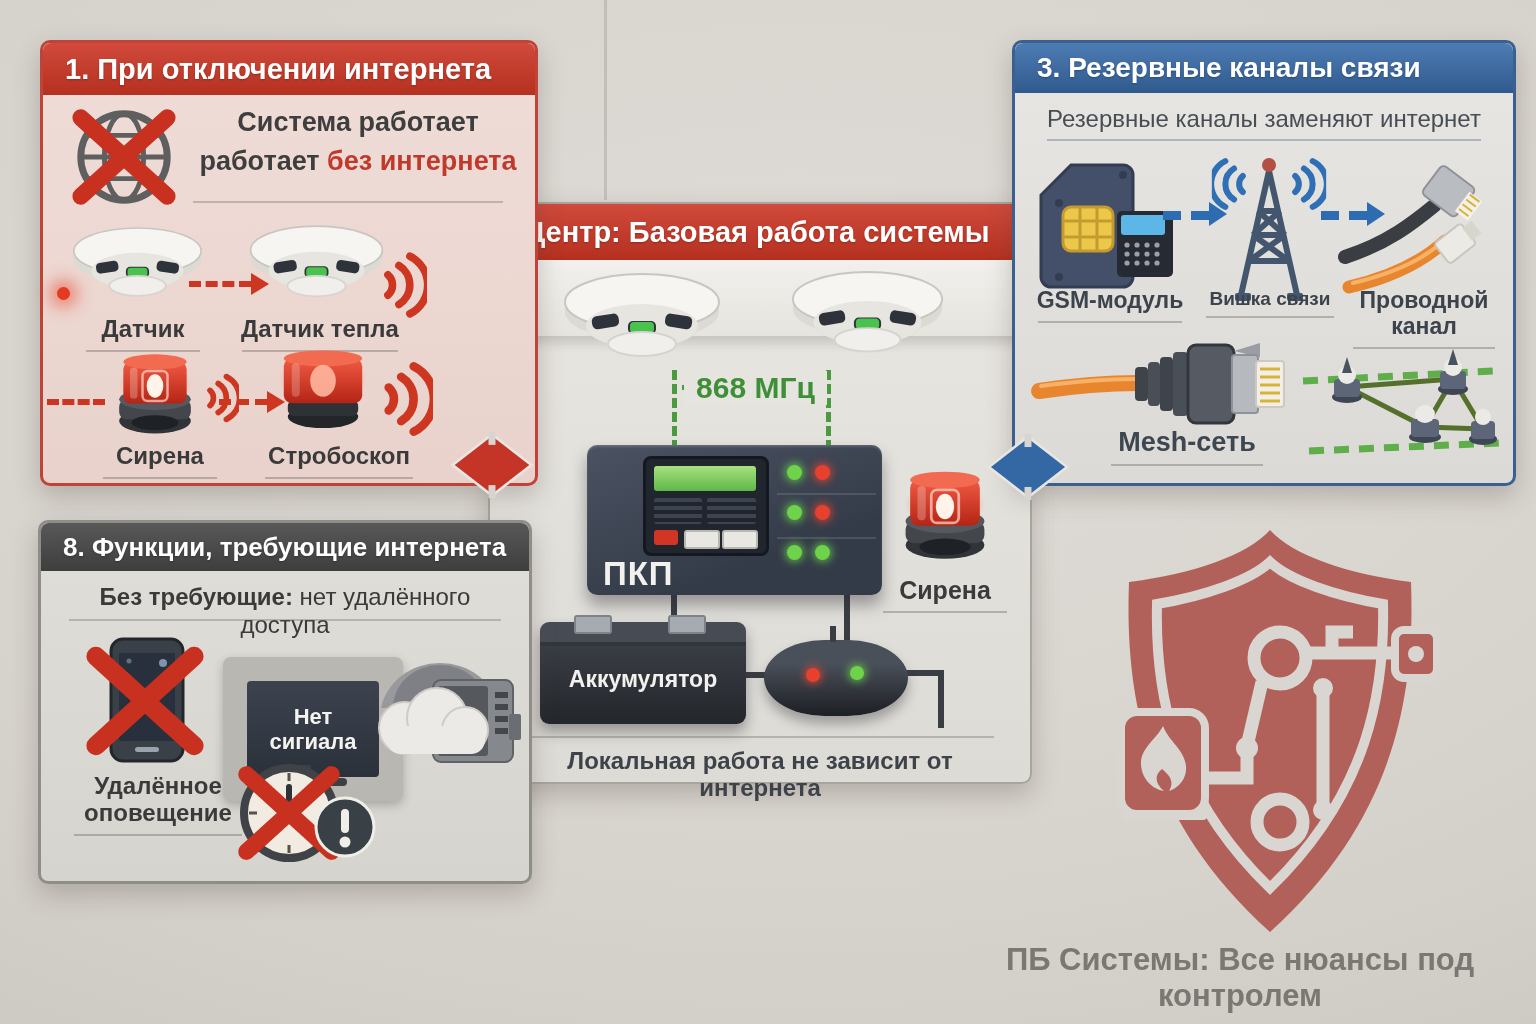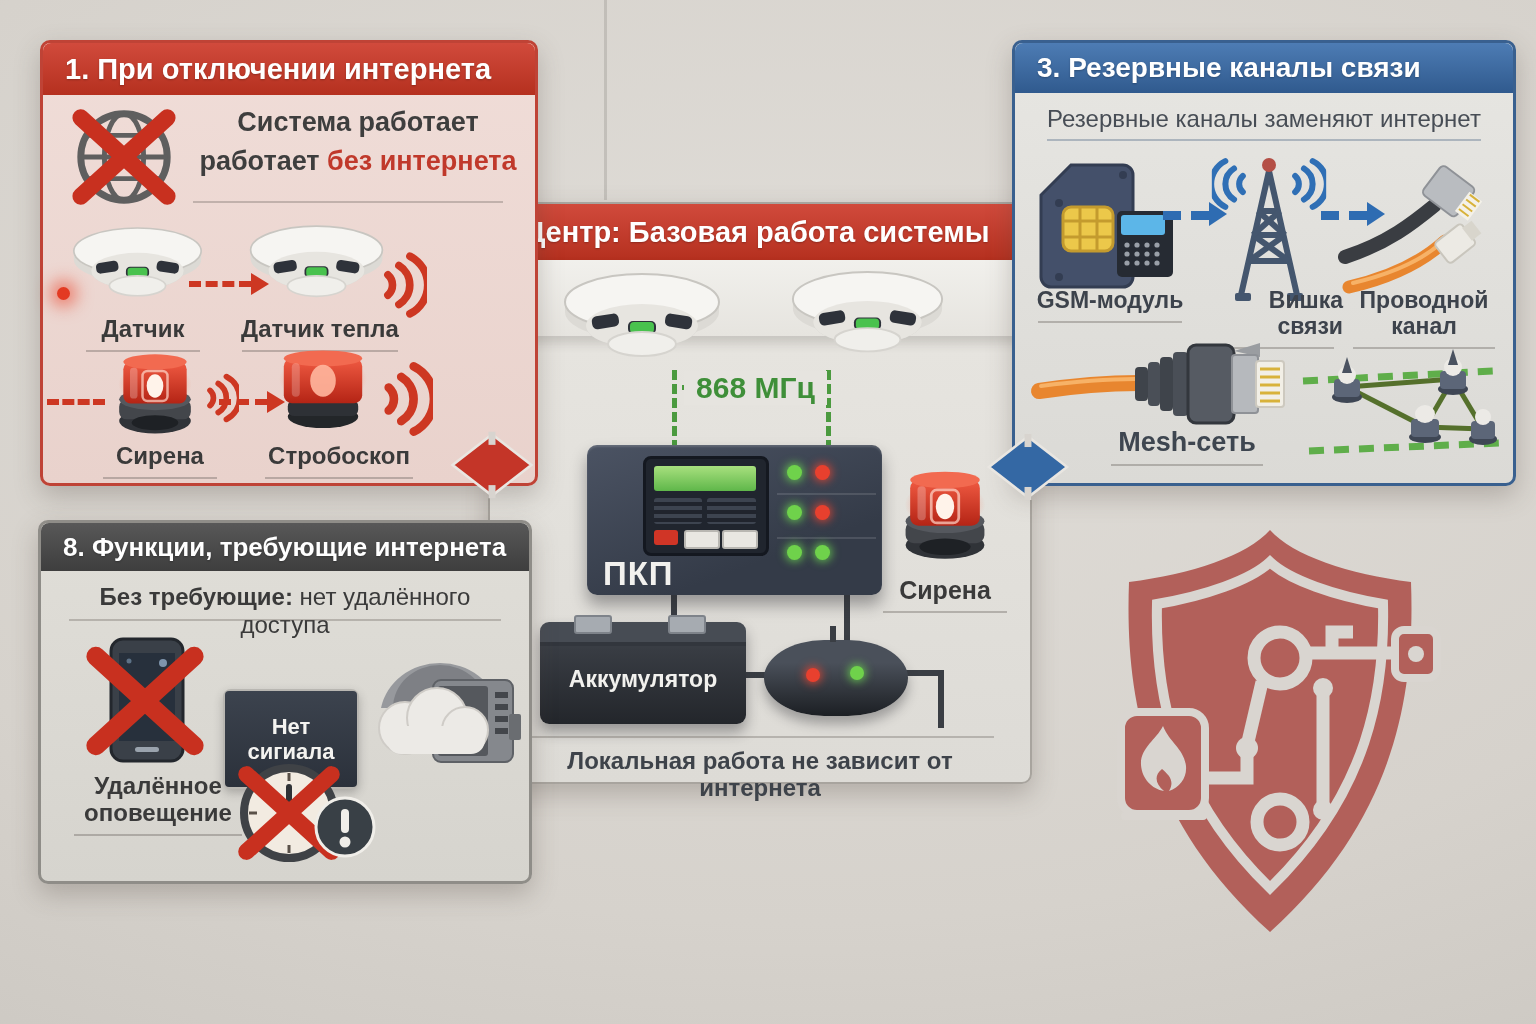--- a/index.html
+++ b/index.html
@@ -33,21 +33,21 @@
   .pkp-label{position:absolute;left:16px;right:0;text-align:left;color:#f2f1ee;font-weight:bold;letter-spacing:1px;}
   .display{position:absolute;background:#20252e;border:3px solid #141820;border-radius:8px;}
   .lcd{position:absolute;background:linear-gradient(180deg,#a8e07e,#5fb74a);border-radius:3px;}
   .grill{position:absolute;background:repeating-linear-gradient(180deg,#3d4450 0 4px,#20242d 4px 8px);border-radius:3px;}
   .btn{position:absolute;border-radius:3px;}
   .battery{position:absolute;background:linear-gradient(180deg,#474c54 0 20%,#32363d 20% 24%,#393d44 24%,#23262b);border-radius:9px;
     box-shadow:0 8px 14px rgba(40,40,45,.4);display:flex;align-items:center;justify-content:center;}
   .clasp{position:absolute;top:-7px;width:34px;height:15px;background:#a6abb1;border-radius:3px;border:2px solid #7e838a;}
   .puck{position:absolute;background:linear-gradient(180deg,#4a505a 0 30%,#2c3036 75%,#1c1f24);border-radius:50%/60%;
     box-shadow:0 8px 12px rgba(40,40,45,.35);}
-  .monitor{position:absolute;background:#b9b7b2;border-radius:8px;padding:2px;box-shadow:0 4px 10px rgba(60,60,60,.3);margin-top:32px;}
+  .monitor{position:absolute;background:#b9b7b2;border-radius:8px;padding:24px;box-shadow:0 4px 10px rgba(60,60,60,.3);}
   .mon-screen{width:100%;height:100%;background:linear-gradient(180deg,#3c434e,#2b313b);border-radius:4px;
     display:flex;align-items:center;justify-content:center;text-align:center;color:#f4f3f0;font-weight:bold;}
   .mon-stand{position:absolute;background:#3c4044;}
   .tagline{position:absolute;text-align:center;font-weight:bold;color:#7b7873;}
   .subtt{position:absolute;text-align:center;}
 </style>
 </head>
 <body>
 
 <div class="stage">
@@ -405,21 +405,21 @@
         <path d="M6 126 C 50 116 80 100 102 80" stroke="#e8862f" stroke-width="13" fill="none" stroke-linecap="round"></path>
         <path d="M10 122 C 52 112 80 98 98 82" stroke="#f7b267" stroke-width="4" fill="none" stroke-linecap="round"></path>
         <g transform="rotate(-38 112 84)">
           <rect x="96" y="70" width="34" height="26" rx="4" fill="#eceae4" stroke="#c9c6bd" stroke-width="2"></rect>
           <rect x="128" y="75" width="12" height="16" fill="#d8d5cc"></rect>
         </g>
       </svg>
     </div>
 
     <div class="cap ul" style="left:13px;top:245px;width:164px;font-size:23px;color:#3d434c;">GSM-модуль</div>
-    <div class="cap ul" style="left:182px;top:245px;width:146px;font-size:23px;color:#3d434c;text-align:right;">Вишка связи</div>
+    <div class="cap ul" style="left:182px;top:245px;width:146px;font-size:19px;color:#3d434c;">Вишка связи</div>
     <div class="cap ul" style="left:328px;top:245px;width:162px;font-size:23px;color:#3d434c;">Проводной канал</div>
 
     <div class="abs" style="left:24px;top:292px;">
       <svg width="258" height="112" viewBox="0 0 258 112">
         <path d="M0 56 C 40 50 70 48 100 48" stroke="#e8862f" stroke-width="16" fill="none" stroke-linecap="round"></path>
         <path d="M2 51 C 40 46 68 44 96 44" stroke="#f7b267" stroke-width="4" fill="none" stroke-linecap="round"></path>
         <rect x="96" y="32" width="13" height="34" rx="4" fill="#3f444b"></rect>
         <rect x="109" y="27" width="12" height="44" rx="4" fill="#4a4f57"></rect>
         <rect x="121" y="22" width="13" height="54" rx="4" fill="#3f444b"></rect>
         <rect x="134" y="17" width="15" height="64" rx="4" fill="#4a4f57"></rect>
@@ -501,13 +501,14 @@
       <circle cx="228" cy="290" r="10" fill="#d9d5d0"></circle>
       <circle cx="152" cy="228" r="11" fill="#d9d5d0"></circle>
       <rect x="300" y="110" width="42" height="48" rx="9" fill="#b2605a" stroke="#d9d5d0" stroke-width="8"></rect>
       <circle cx="321" cy="134" r="8" fill="#d9d5d0"></circle>
       <rect x="26" y="192" width="84" height="102" rx="16" fill="#b2605a" stroke="#d9d5d0" stroke-width="8"></rect>
       <path d="M68 206 c-7 14 -23 22 -22 39 c1 14 11 24 23 26 c-9 -7 -10 -16 -2 -22 c7 6 13 12 7 22 c11 -4 18 -13 17 -25 c-2 -17 -16 -23 -23 -40 z" fill="#d9d5d0"></path>
       <path d="M30 296 h78" stroke="#d9d5d0" stroke-width="8" stroke-linecap="round"></path>
     </svg>
   </div>
 
+  <div class="tagline" style="left:950px;top:942px;width:580px;font-size:31px;">ПБ Системы: Все нюансы под контролем</div>
 </div>
 
 </body></html>

